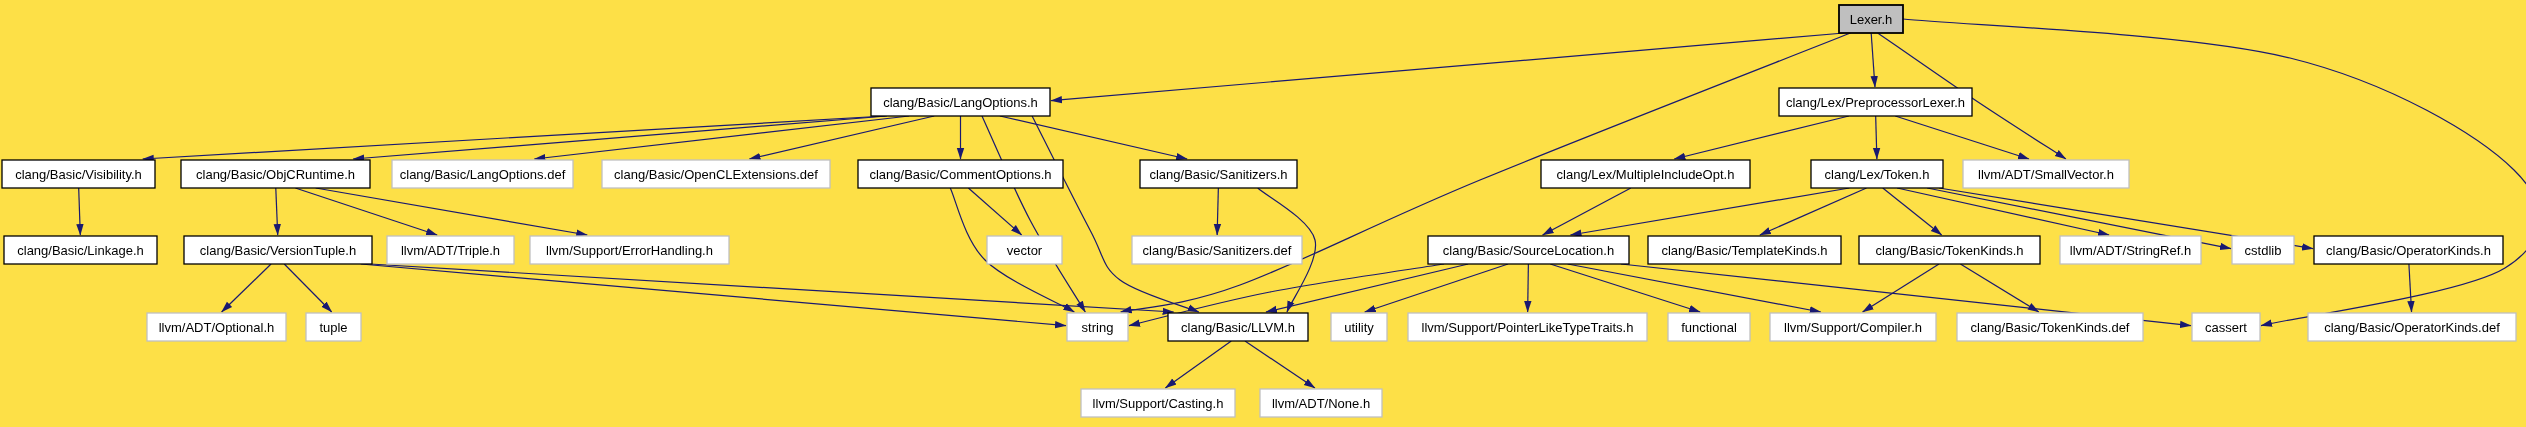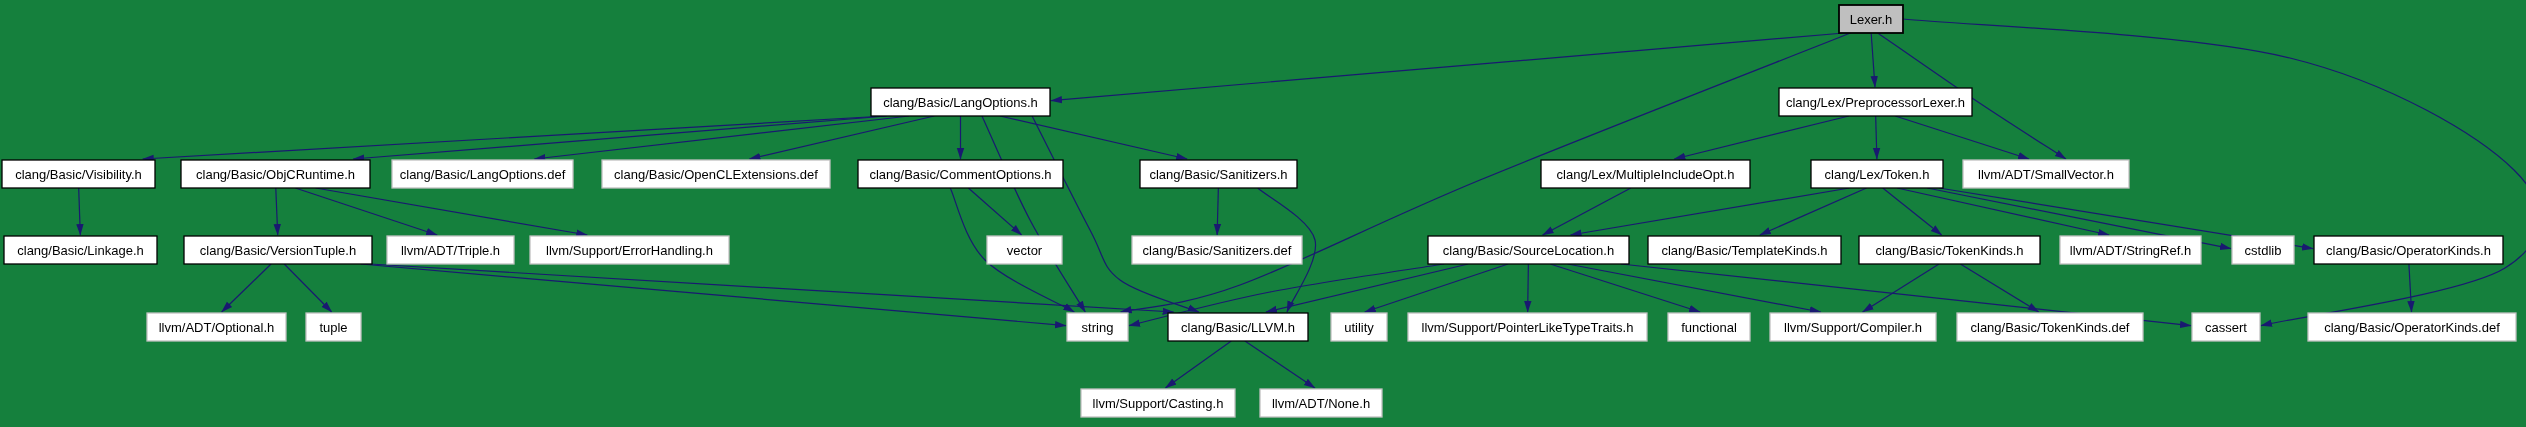--- a/index.html
+++ b/index.html
@@ -1,16 +1,16 @@
 <!DOCTYPE html>
 <html><head>
 <meta charset="utf-8">
 <style>
   html,body{margin:0;padding:0;background:#ffffff;}
-  .canvas{width:2526px;height:427px;background:#15803d;overflow:hidden;}
+  .canvas{width:2526px;height:427px;background:#fde047;overflow:hidden;}
   svg{display:block;}
   .node-label{font-family:"Liberation Sans",sans-serif;font-size:13px;fill:#000000;}
   .edge{fill:none;}
 </style>
 </head>
 <body>
 
 <div class="canvas">
   <svg id="graph-svg" width="2526" height="427" viewBox="0 0 2526 427" xmlns="http://www.w3.org/2000/svg">
     <defs>

